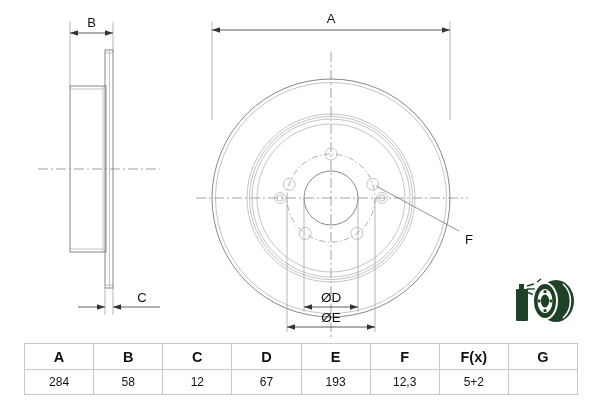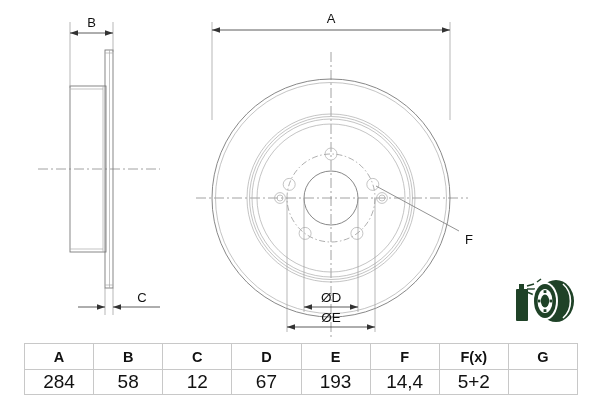--- a/index.html
+++ b/index.html
@@ -44,21 +44,21 @@
     font-size: 14px;
     color: #111;
   }
   #spec-table thead th {
     font-weight: bold;
     font-size: 14.5px;
     height: 25px;
   }
   #spec-table tbody td {
     font-weight: normal;
-    font-size: 19px;
+    font-size: 12px;
   }
   
   .dim-label {
     font-family: "Liberation Sans", sans-serif;
     font-size: 13px;
     fill: #111111;
   }
   .dim-label-bold {
     font-family: "Liberation Sans", sans-serif;
     font-size: 13.5px;
@@ -227,20 +227,20 @@
         <th>G</th>
       </tr>
     </thead>
     <tbody>
       <tr>
         <td>284</td>
         <td>58</td>
         <td>12</td>
         <td>67</td>
         <td>193</td>
-        <td>14,4</td>
+        <td>12,3</td>
         <td>5+2</td>
         <td></td>
       </tr>
     </tbody>
   </table>
 
 </div>
 
 </body></html>

